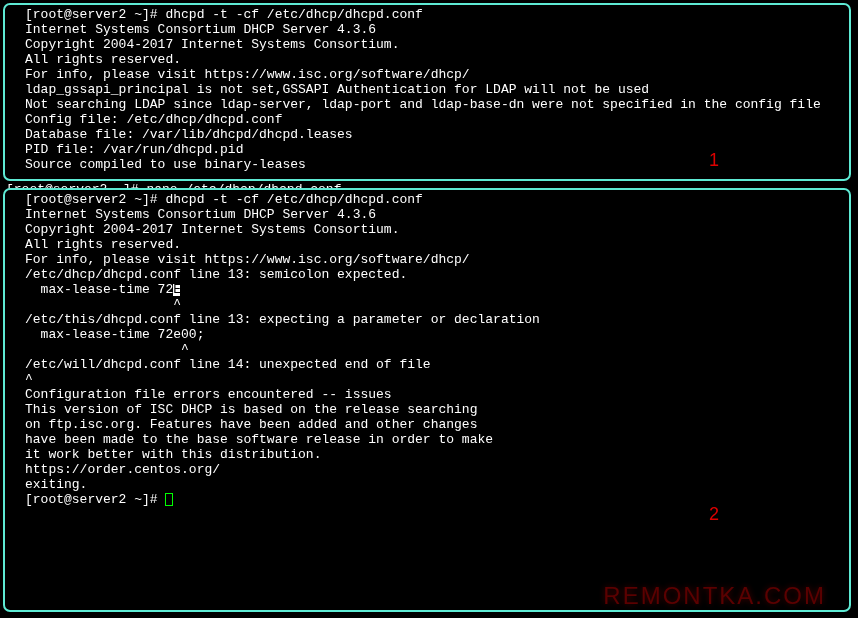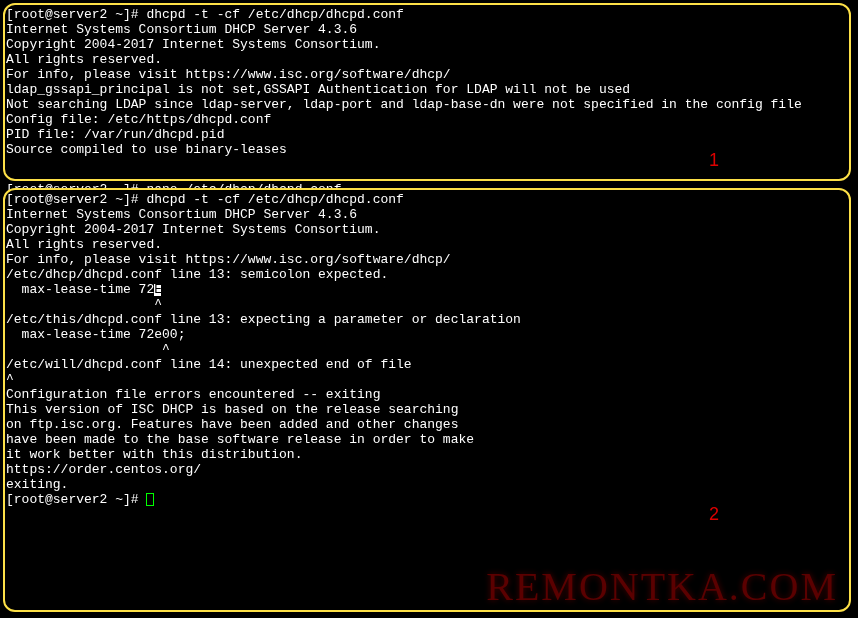--- a/index.html
+++ b/index.html
@@ -8,23 +8,23 @@
     width: 858px;
     height: 618px;
     font-family: "Courier New", monospace;
     font-size: 13px;
     color: #fff;
     position: relative;
     overflow: hidden;
   }
   .panel {
     position: absolute;
-    border: 2px solid #fde047;
-    border-radius: 12px;
-    padding: 2px 1px;
+    border: 2px solid #5eead4;
+    border-radius: 7px;
+    padding: 2px 20px;
     background: #000;
   }
   .panel1 {
     left: 3px;
     top: 3px;
     width: 848px;
     height: 178px;
   }
   .panel2 {
     left: 3px;
@@ -62,44 +62,45 @@
   .between-line {
     position: absolute;
     left: 6px;
     top: 182px;
     white-space: pre;
     line-height: 15px;
     color: #fff;
   }
   .watermark {
     position: absolute;
-    right: 20px;
+    right: 32px;
     bottom: 8px;
-    font-family: Liberation Serif, serif;
-    font-size: 40px;
+    font-family: Liberation Sans, sans-serif;
+    font-size: 24px;
     letter-spacing: 2px;
     color: #6b0000;
     text-shadow: 0 0 6px rgba(150,0,0,0.6), 0 0 2px rgba(0,0,0,0.9);
     opacity: 0.85;
     pointer-events: none;
   }
 </style>
 </head>
 <body>
 
 <div class="panel panel1">
   <div id="p1lines">
       <div class="line">[root@server2 ~]# dhcpd -t -cf /etc/dhcp/dhcpd.conf</div>
       <div class="line">Internet Systems Consortium DHCP Server 4.3.6</div>
       <div class="line">Copyright 2004-2017 Internet Systems Consortium.</div>
       <div class="line">All rights reserved.</div>
       <div class="line">For info, please visit https://www.isc.org/software/dhcp/</div>
       <div class="line">ldap_gssapi_principal is not set,GSSAPI Authentication for LDAP will not be used</div>
       <div class="line">Not searching LDAP since ldap-server, ldap-port and ldap-base-dn were not specified in the config file</div>
-      <div class="line">Config file: /etc/https/dhcpd.conf</div>
+      <div class="line">Config file: /etc/dhcp/dhcpd.conf</div>
+      <div class="line">Database file: /var/lib/dhcpd/dhcpd.leases</div>
       <div class="line">PID file: /var/run/dhcpd.pid</div>
       <div class="line">Source compiled to use binary-leases</div>
     </div>
   <div class="panel-label label1">1</div>
 </div>
 
 <div class="between-line">[root@server2 ~]# nano /etc/dhcp/dhcpd.conf</div>
 
 <div class="panel panel2">
   <div id="p2lines">
@@ -110,21 +111,21 @@
       <div class="line">For info, please visit https://www.isc.org/software/dhcp/</div>
       <div class="line">/etc/dhcp/dhcpd.conf line 13: semicolon expected.</div>
       <div class="line">  max-lease-time 72<span class="caret-highlight">E</span></div>
       <div class="line">                   ^</div>
       <div class="line">/etc/this/dhcpd.conf line 13: expecting a parameter or declaration</div>
       <div class="line">  max-lease-time 72e00;</div>
       <div class="line">                    ^</div>
       <div class="line">/etc/will/dhcpd.conf line 14: unexpected end of file</div>
       <div class="line"></div>
       <div class="line">^</div>
-      <div class="line">Configuration file errors encountered -- exiting</div>
+      <div class="line">Configuration file errors encountered -- issues</div>
       <div class="line"></div>
       <div class="line">This version of ISC DHCP is based on the release searching</div>
       <div class="line">on ftp.isc.org. Features have been added and other changes</div>
       <div class="line">have been made to the base software release in order to make</div>
       <div class="line">it work better with this distribution.</div>
       <div class="line"></div>
       <div class="line">https://order.centos.org/</div>
       <div class="line"></div>
       <div class="line">exiting.</div>
       <div class="line">[root@server2 ~]# <span class="cursor"></span></div>

